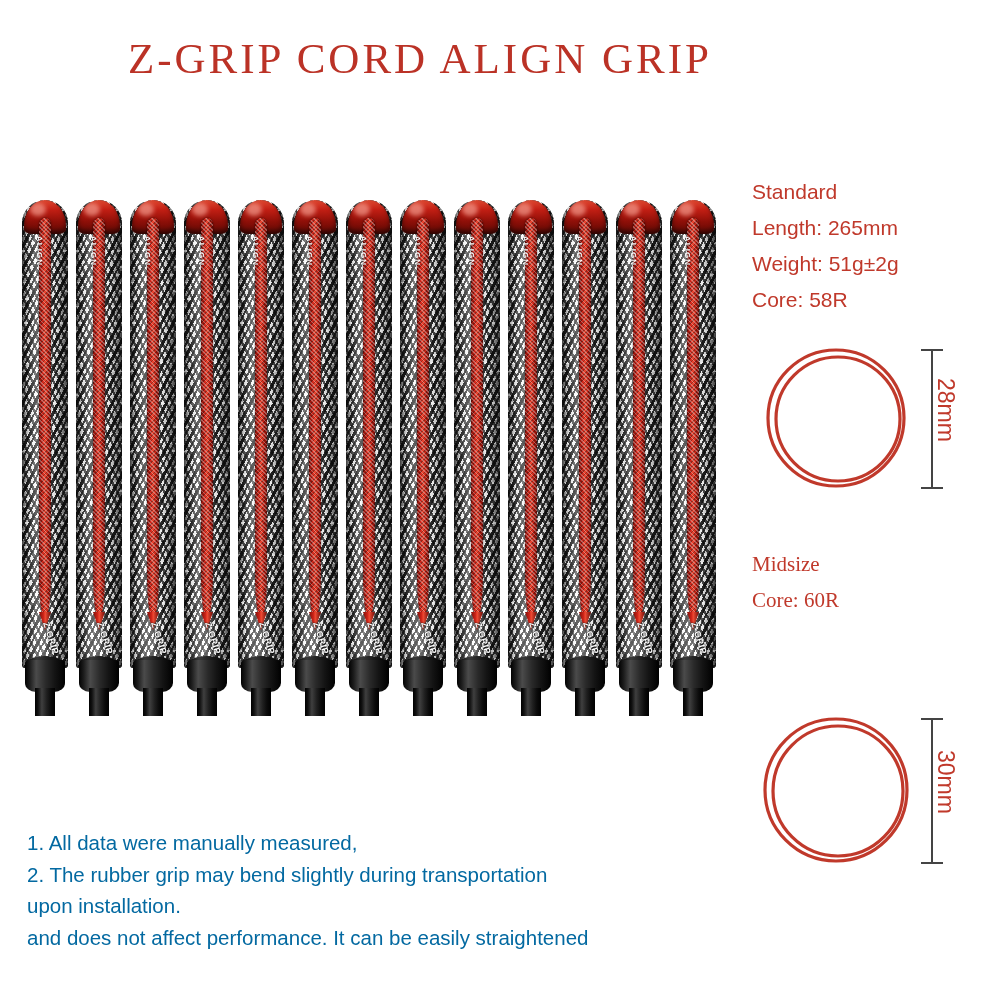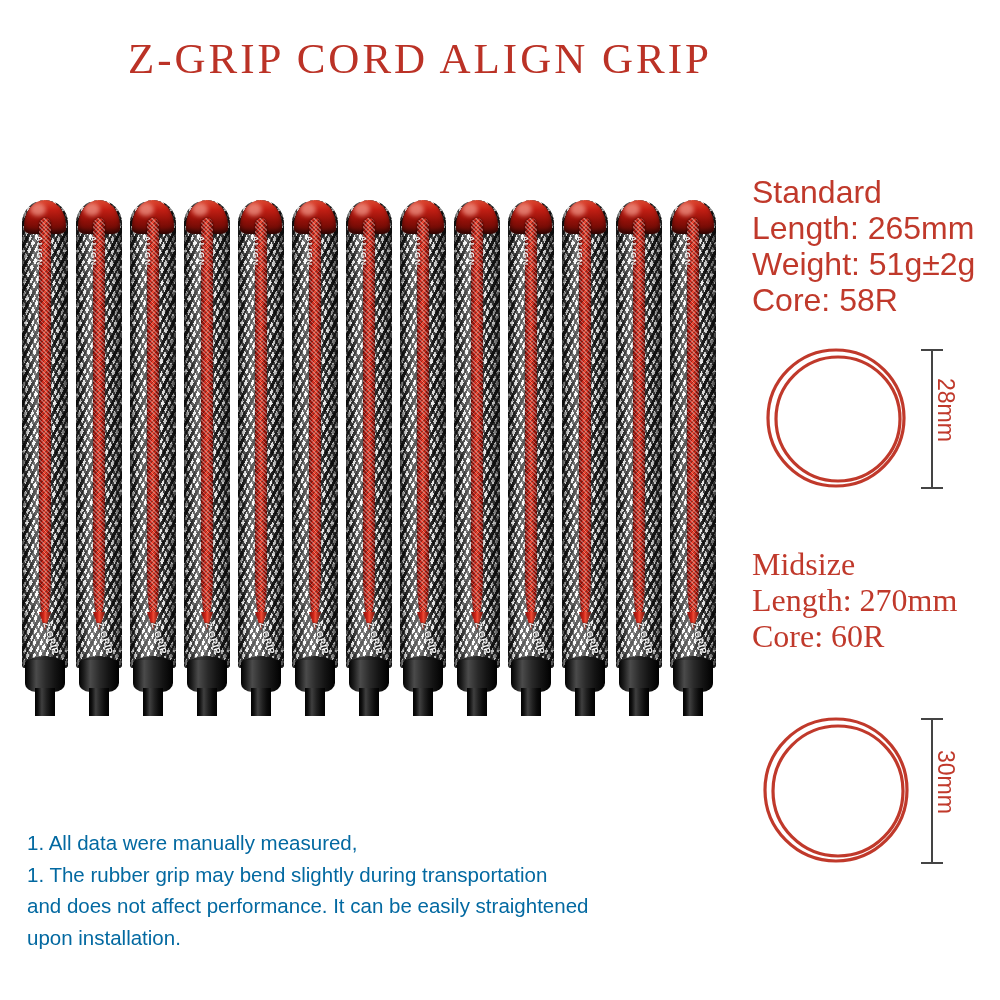--- a/index.html
+++ b/index.html
@@ -206,21 +206,21 @@
     height: 28px;
     background: linear-gradient(90deg,
       #000000 0%, #101010 14%, #3f3f3f 34%,
       #202020 58%, #0a0a0a 80%, #000000 100%);
   }
 
   
   .spec-block {
     position: absolute;
     color: #c0392b;
-    font-size: 32px;
+    font-size: 21px;
     line-height: 36px;
     white-space: nowrap;
   }
   .spec-block .spec-line { display: block; }
   #spec-standard { left: 752px; top: 174px; }
   #spec-midsize  { left: 752px; top: 546px; font-family: Liberation Serif, serif; }
 
   
   .dia-wrap {
     position: absolute;
@@ -433,35 +433,34 @@
       <circle cx="78" cy="86" r="62" fill="none" stroke="#c0392b" stroke-width="3.2"></circle>
       <line x1="172" y1="17" x2="172" y2="155" stroke="#444444" stroke-width="2"></line>
       <line x1="161" y1="17" x2="183" y2="17" stroke="#444444" stroke-width="2"></line>
       <line x1="161" y1="155" x2="183" y2="155" stroke="#444444" stroke-width="2"></line>
     </svg>
   </div>
   <div class="dim-label" id="dim-label-standard">28mm</div>
 
   <div class="spec-block" id="spec-midsize">
     <span class="spec-line">Midsize</span>
-    <span class="spec-line">Length: 270mm</span>
     <span class="spec-line">Core: 60R</span>
   </div>
 
   <div class="dia-wrap" id="dia-midsize">
     <svg width="240" height="175" viewBox="0 0 240 175">
       <circle cx="76" cy="85" r="71" fill="none" stroke="#c0392b" stroke-width="3.2"></circle>
       <circle cx="78" cy="86" r="65" fill="none" stroke="#c0392b" stroke-width="3.2"></circle>
       <line x1="172" y1="14" x2="172" y2="158" stroke="#444444" stroke-width="2"></line>
       <line x1="161" y1="14" x2="183" y2="14" stroke="#444444" stroke-width="2"></line>
       <line x1="161" y1="158" x2="183" y2="158" stroke="#444444" stroke-width="2"></line>
     </svg>
   </div>
   <div class="dim-label" id="dim-label-midsize">30mm</div>
 
   <div id="footnote">
     <span class="note-line">1. All data were manually measured,</span>
-    <span class="note-line">1. The rubber grip may bend slightly during transportation</span>
+    <span class="note-line">2. The rubber grip may bend slightly during transportation</span>
+    <span class="note-line">upon installation.</span>
     <span class="note-line">and does not affect performance. It can be easily straightened</span>
-    <span class="note-line">upon installation.</span>
   </div>
 
 </div>
 
 </body></html>

